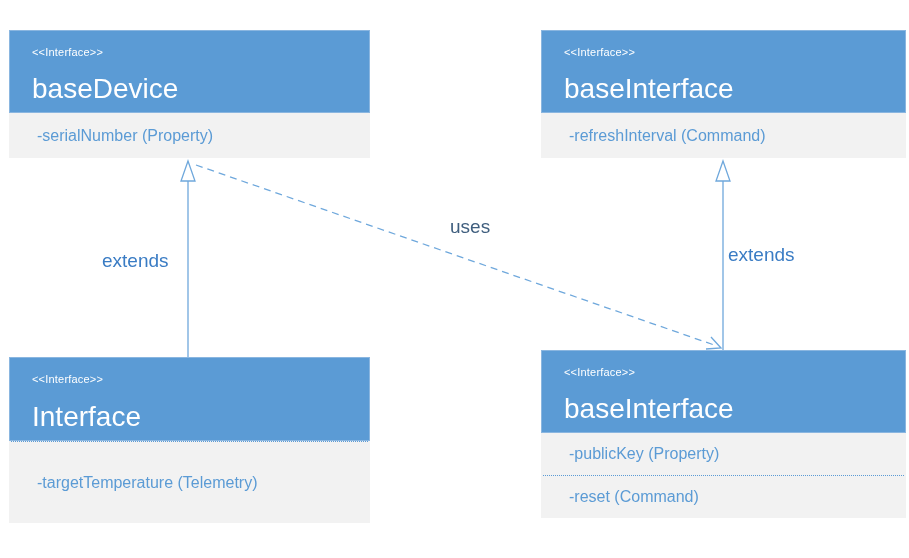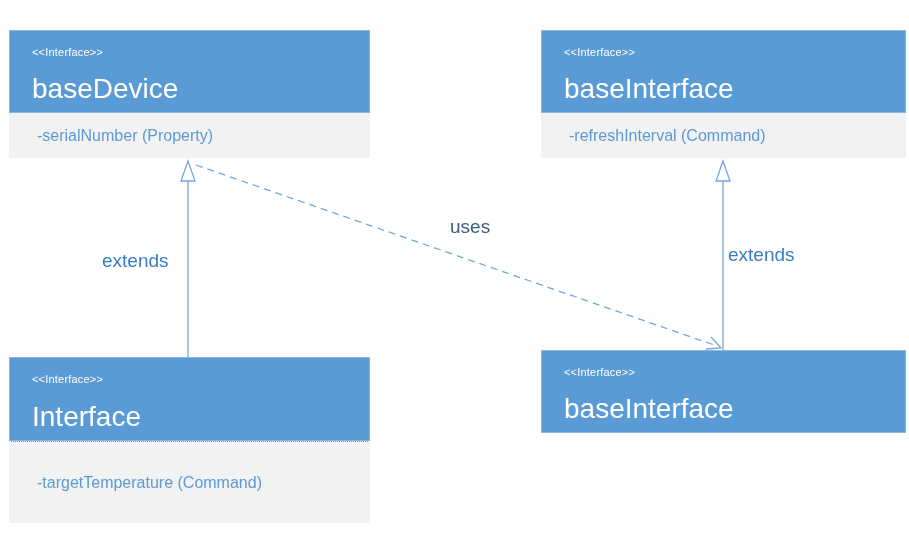--- a/index.html
+++ b/index.html
@@ -114,24 +114,29 @@
     </div>
   </div>
 
   <div class="node" style="left:9px; top:357px; width:361px;">
     <div class="node-header" style="height:84px;">
       <div class="stereotype">&lt;&lt;Interface&gt;&gt;</div>
       <div class="node-title">Interface</div>
     </div>
     <div class="node-body" style="height:82px;">
       <div class="member-sep"></div>
-      <div class="member">-targetTemperature (Command)</div>
+      <div class="member">-targetTemperature (Telemetry)</div>
     </div>
   </div>
 
   <div class="node" style="left:541px; top:350px; width:365px;">
     <div class="node-header" style="height:83px;">
       <div class="stereotype">&lt;&lt;Interface&gt;&gt;</div>
       <div class="node-title">baseInterface</div>
     </div>
+    <div class="node-body" style="height:85px;">
+      <div class="member">-publicKey (Property)</div>
+      <div class="member-sep"></div>
+      <div class="member">-reset (Command)</div>
+    </div>
   </div>
 
 </div>
 
 </body></html>

